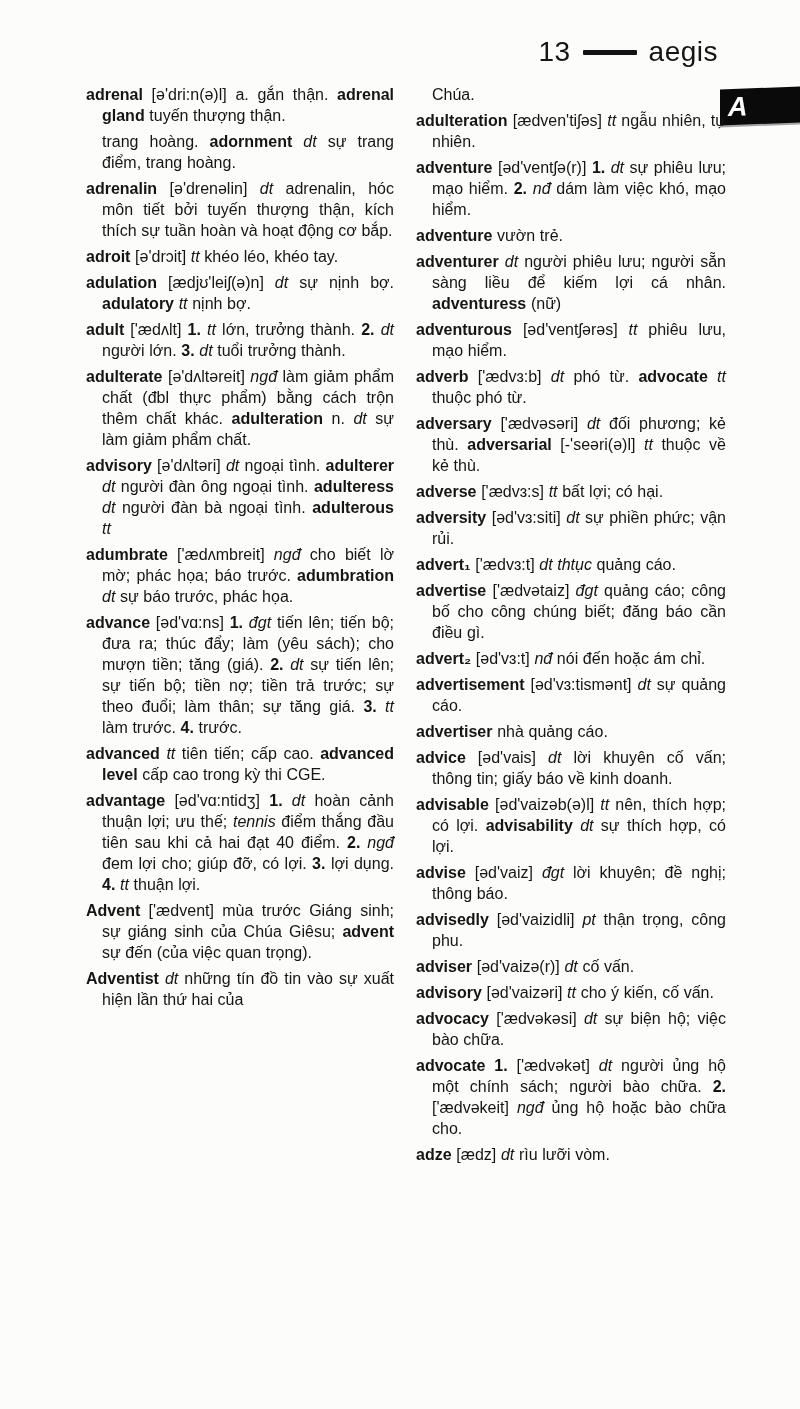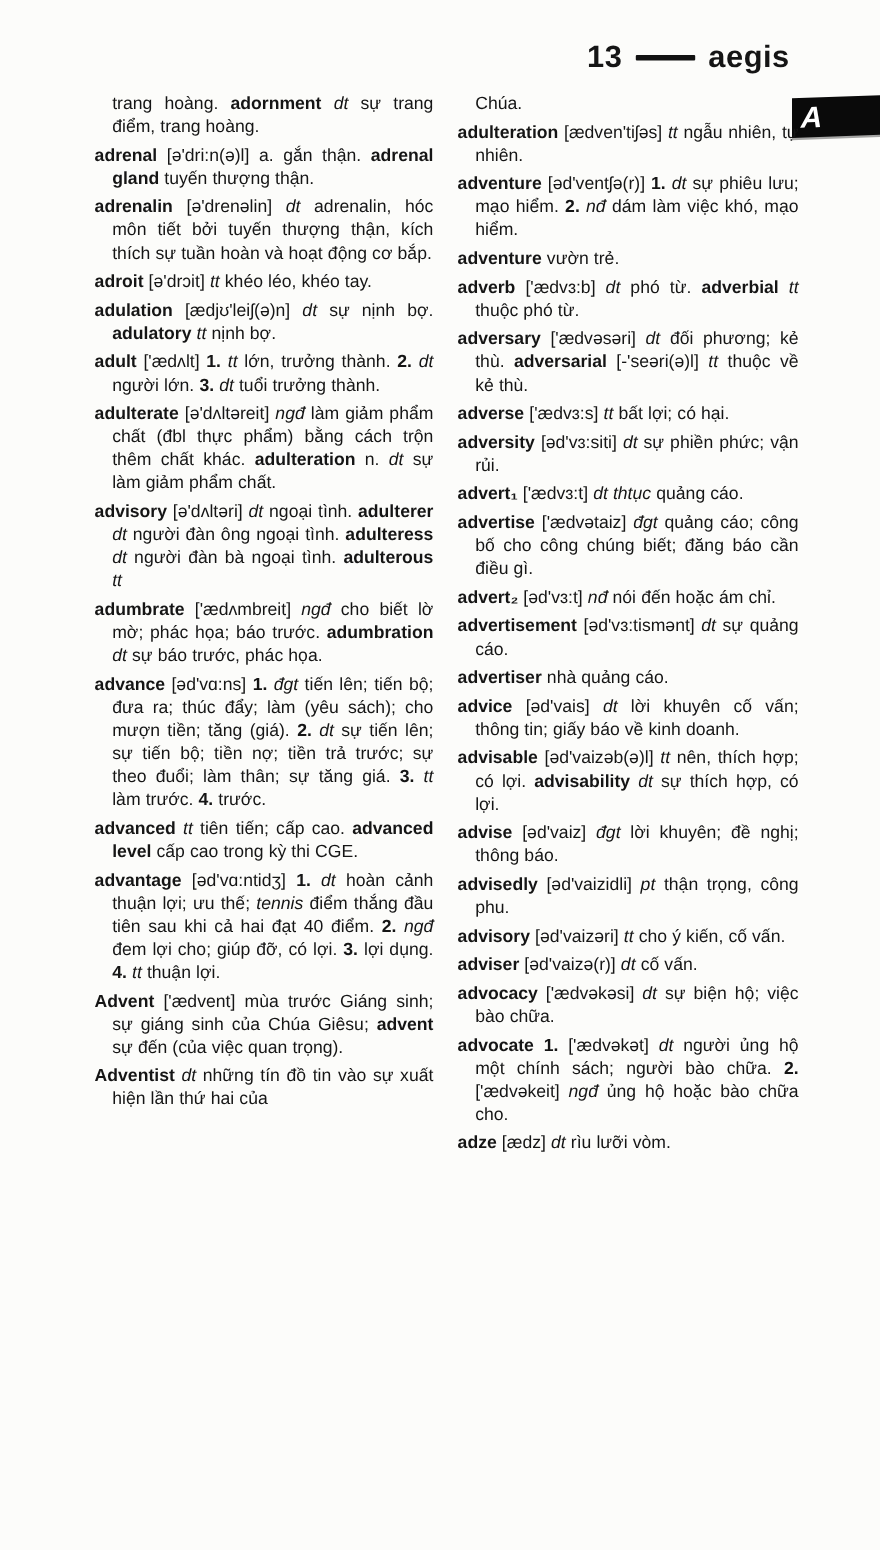--- a/index.html
+++ b/index.html
@@ -5,21 +5,21 @@
   * { margin:0; padding:0; box-sizing:border-box; }
   html,body { background:#e9e9e7; }
   body { font-family:"Liberation Sans","DejaVu Sans",sans-serif; }
   .page {
     position:relative; width:800px; height:1409px; margin:0 auto;
     background:#fcfcfa; color:#151515; overflow:hidden;
   }
   .header {
     position:absolute; top:36px; right:82px;
     display:flex; align-items:center; gap:12px;
-    font-size:28px; font-weight:700; letter-spacing:0.5px;
+    font-size:28px; font-weight:400; letter-spacing:0.5px;
   }
   .header .rule {
     display:inline-block; width:54px; height:5px; background:#121212; border-radius:1px;
   }
   .thumb-tab {
     position:absolute; top:88px; right:0; width:80px; height:36px;
     background:#0a0a0a; transform:skewY(-2deg);
     display:flex; align-items:center;
     box-shadow:0 2px 0 rgba(0,0,0,0.35);
   }
@@ -51,54 +51,56 @@
     <span class="rule"></span>
     <span>aegis</span>
   </div>
 
   <div class="thumb-tab">
     <span class="tab-letter">A</span>
   </div>
 
   <div class="columns">
     <div class="col">
+        <p class="entry"><span class="b">adrenal</span> [ə'dri:n(ə)l] a. gắn thận. <span class="b">adrenal gland</span> tuyến thượng thận.</p>
         <p class="entry cont">trang hoàng. <span class="b">adornment</span><span class="i"> dt</span> sự trang điểm, trang hoàng.</p>
-        <p class="entry"><span class="b">adrenal</span> [ə'dri:n(ə)l] a. gắn thận. <span class="b">adrenal gland</span> tuyến thượng thận.</p>
         <p class="entry"><span class="b">adrenalin</span> [ə'drenəlin] <span class="i">dt</span> adrenalin, hóc môn tiết bởi tuyến thượng thận, kích thích sự tuần hoàn và hoạt động cơ bắp.</p>
         <p class="entry"><span class="b">adroit</span> [ə'drɔit] <span class="i">tt</span> khéo léo, khéo tay.</p>
         <p class="entry"><span class="b">adulation</span> [ædjʊ'leiʃ(ə)n] <span class="i">dt</span> sự nịnh bợ. <span class="b">adulatory</span><span class="i"> tt</span> nịnh bợ.</p>
         <p class="entry"><span class="b">adult</span> ['ædʌlt] <span class="b">1.</span><span class="i"> tt</span> lớn, trưởng thành. <span class="b">2.</span><span class="i"> dt</span> người lớn. <span class="b">3.</span><span class="i"> dt</span> tuổi trưởng thành.</p>
         <p class="entry"><span class="b">adulterate</span> [ə'dʌltəreit] <span class="i">ngđ</span> làm giảm phẩm chất (đbl thực phẩm) bằng cách trộn thêm chất khác. <span class="b">adulteration</span> n. <span class="i">dt</span> sự làm giảm phẩm chất.</p>
         <p class="entry"><span class="b">advisory</span> [ə'dʌltəri] <span class="i">dt</span> ngoại tình. <span class="b">adulterer</span><span class="i"> dt</span> người đàn ông ngoại tình. <span class="b">adulteress</span><span class="i"> dt</span> người đàn bà ngoại tình. <span class="b">adulterous</span><span class="i"> tt</span></p>
         <p class="entry"><span class="b">adumbrate</span> ['ædʌmbreit] <span class="i">ngđ</span> cho biết lờ mờ; phác họa; báo trước. <span class="b">adumbration</span><span class="i"> dt</span> sự báo trước, phác họa.</p>
         <p class="entry"><span class="b">advance</span> [əd'vɑ:ns] <span class="b">1.</span><span class="i"> đgt</span> tiến lên; tiến bộ; đưa ra; thúc đẩy; làm (yêu sách); cho mượn tiền; tăng (giá). <span class="b">2.</span><span class="i"> dt</span> sự tiến lên; sự tiến bộ; tiền nợ; tiền trả trước; sự theo đuổi; làm thân; sự tăng giá. <span class="b">3.</span><span class="i"> tt</span> làm trước. <span class="b">4.</span> trước.</p>
         <p class="entry"><span class="b">advanced</span><span class="i"> tt</span> tiên tiến; cấp cao. <span class="b">advanced level</span> cấp cao trong kỳ thi CGE.</p>
         <p class="entry"><span class="b">advantage</span> [əd'vɑ:ntidʒ] <span class="b">1.</span><span class="i"> dt</span> hoàn cảnh thuận lợi; ưu thế; <span class="i">tennis</span> điểm thắng đầu tiên sau khi cả hai đạt 40 điểm. <span class="b">2.</span><span class="i"> ngđ</span> đem lợi cho; giúp đỡ, có lợi. <span class="b">3.</span> lợi dụng. <span class="b">4.</span><span class="i"> tt</span> thuận lợi.</p>
         <p class="entry"><span class="b">Advent</span> ['ædvent] mùa trước Giáng sinh; sự giáng sinh của Chúa Giêsu; <span class="b">advent</span> sự đến (của việc quan trọng).</p>
         <p class="entry"><span class="b">Adventist</span><span class="i"> dt</span> những tín đồ tin vào sự xuất hiện lần thứ hai của</p>
       </div>
     <div class="col">
         <p class="entry cont">Chúa.</p>
         <p class="entry"><span class="b">adulteration</span> [ædven'tiʃəs] <span class="i">tt</span> ngẫu nhiên, tự nhiên.</p>
         <p class="entry"><span class="b">adventure</span> [əd'ventʃə(r)] <span class="b">1.</span><span class="i"> dt</span> sự phiêu lưu; mạo hiểm. <span class="b">2.</span><span class="i"> nđ</span> dám làm việc khó, mạo hiểm.</p>
         <p class="entry"><span class="b">adventure</span> vườn trẻ.</p>
-        <p class="entry"><span class="b">adverb</span> ['ædvɜ:b] <span class="i">dt</span> phó từ. <span class="b">adverbial</span><span class="i"> tt</span> thuộc phó từ.</p>
+        <p class="entry"><span class="b">adventurer</span><span class="i"> dt</span> người phiêu lưu; người sẵn sàng liều để kiếm lợi cá nhân. <span class="b">adventuress</span> (nữ)</p>
+        <p class="entry"><span class="b">adventurous</span> [əd'ventʃərəs] <span class="i">tt</span> phiêu lưu, mạo hiểm.</p>
+        <p class="entry"><span class="b">adverb</span> ['ædvɜ:b] <span class="i">dt</span> phó từ. <span class="b">advocate</span><span class="i"> tt</span> thuộc phó từ.</p>
         <p class="entry"><span class="b">adversary</span> ['ædvəsəri] <span class="i">dt</span> đối phương; kẻ thù. <span class="b">adversarial</span> [-'seəri(ə)l] <span class="i">tt</span> thuộc về kẻ thù.</p>
         <p class="entry"><span class="b">adverse</span> ['ædvɜ:s] <span class="i">tt</span> bất lợi; có hại.</p>
         <p class="entry"><span class="b">adversity</span> [əd'vɜ:siti] <span class="i">dt</span> sự phiền phức; vận rủi.</p>
         <p class="entry"><span class="b">advert₁</span> ['ædvɜ:t] <span class="i">dt thtục</span> quảng cáo.</p>
         <p class="entry"><span class="b">advertise</span> ['ædvətaiz] <span class="i">đgt</span> quảng cáo; công bố cho công chúng biết; đăng báo cần điều gì.</p>
         <p class="entry"><span class="b">advert₂</span> [əd'vɜ:t] <span class="i">nđ</span> nói đến hoặc ám chỉ.</p>
         <p class="entry"><span class="b">advertisement</span> [əd'vɜ:tismənt] <span class="i">dt</span> sự quảng cáo.</p>
         <p class="entry"><span class="b">advertiser</span> nhà quảng cáo.</p>
         <p class="entry"><span class="b">advice</span> [əd'vais] <span class="i">dt</span> lời khuyên cố vấn; thông tin; giấy báo về kinh doanh.</p>
         <p class="entry"><span class="b">advisable</span> [əd'vaizəb(ə)l] <span class="i">tt</span> nên, thích hợp; có lợi. <span class="b">advisability</span><span class="i"> dt</span> sự thích hợp, có lợi.</p>
         <p class="entry"><span class="b">advise</span> [əd'vaiz] <span class="i">đgt</span> lời khuyên; đề nghị; thông báo.</p>
         <p class="entry"><span class="b">advisedly</span> [əd'vaizidli] <span class="i">pt</span> thận trọng, công phu.</p>
+        <p class="entry"><span class="b">adviser</span> [əd'vaizə(r)] <span class="i">dt</span> cố vấn.</p>
         <p class="entry"><span class="b">advisory</span> [əd'vaizəri] <span class="i">tt</span> cho ý kiến, cố vấn.</p>
-        <p class="entry"><span class="b">adviser</span> [əd'vaizə(r)] <span class="i">dt</span> cố vấn.</p>
         <p class="entry"><span class="b">advocacy</span> ['ædvəkəsi] <span class="i">dt</span> sự biện hộ; việc bào chữa.</p>
         <p class="entry"><span class="b">advocate 1.</span> ['ædvəkət] <span class="i">dt</span> người ủng hộ một chính sách; người bào chữa. <span class="b">2.</span> ['ædvəkeit] <span class="i">ngđ</span> ủng hộ hoặc bào chữa cho.</p>
         <p class="entry"><span class="b">adze</span> [ædz] <span class="i">dt</span> rìu lưỡi vòm.</p>
       </div>
   </div>
 
 </div>
 
 </body></html>

